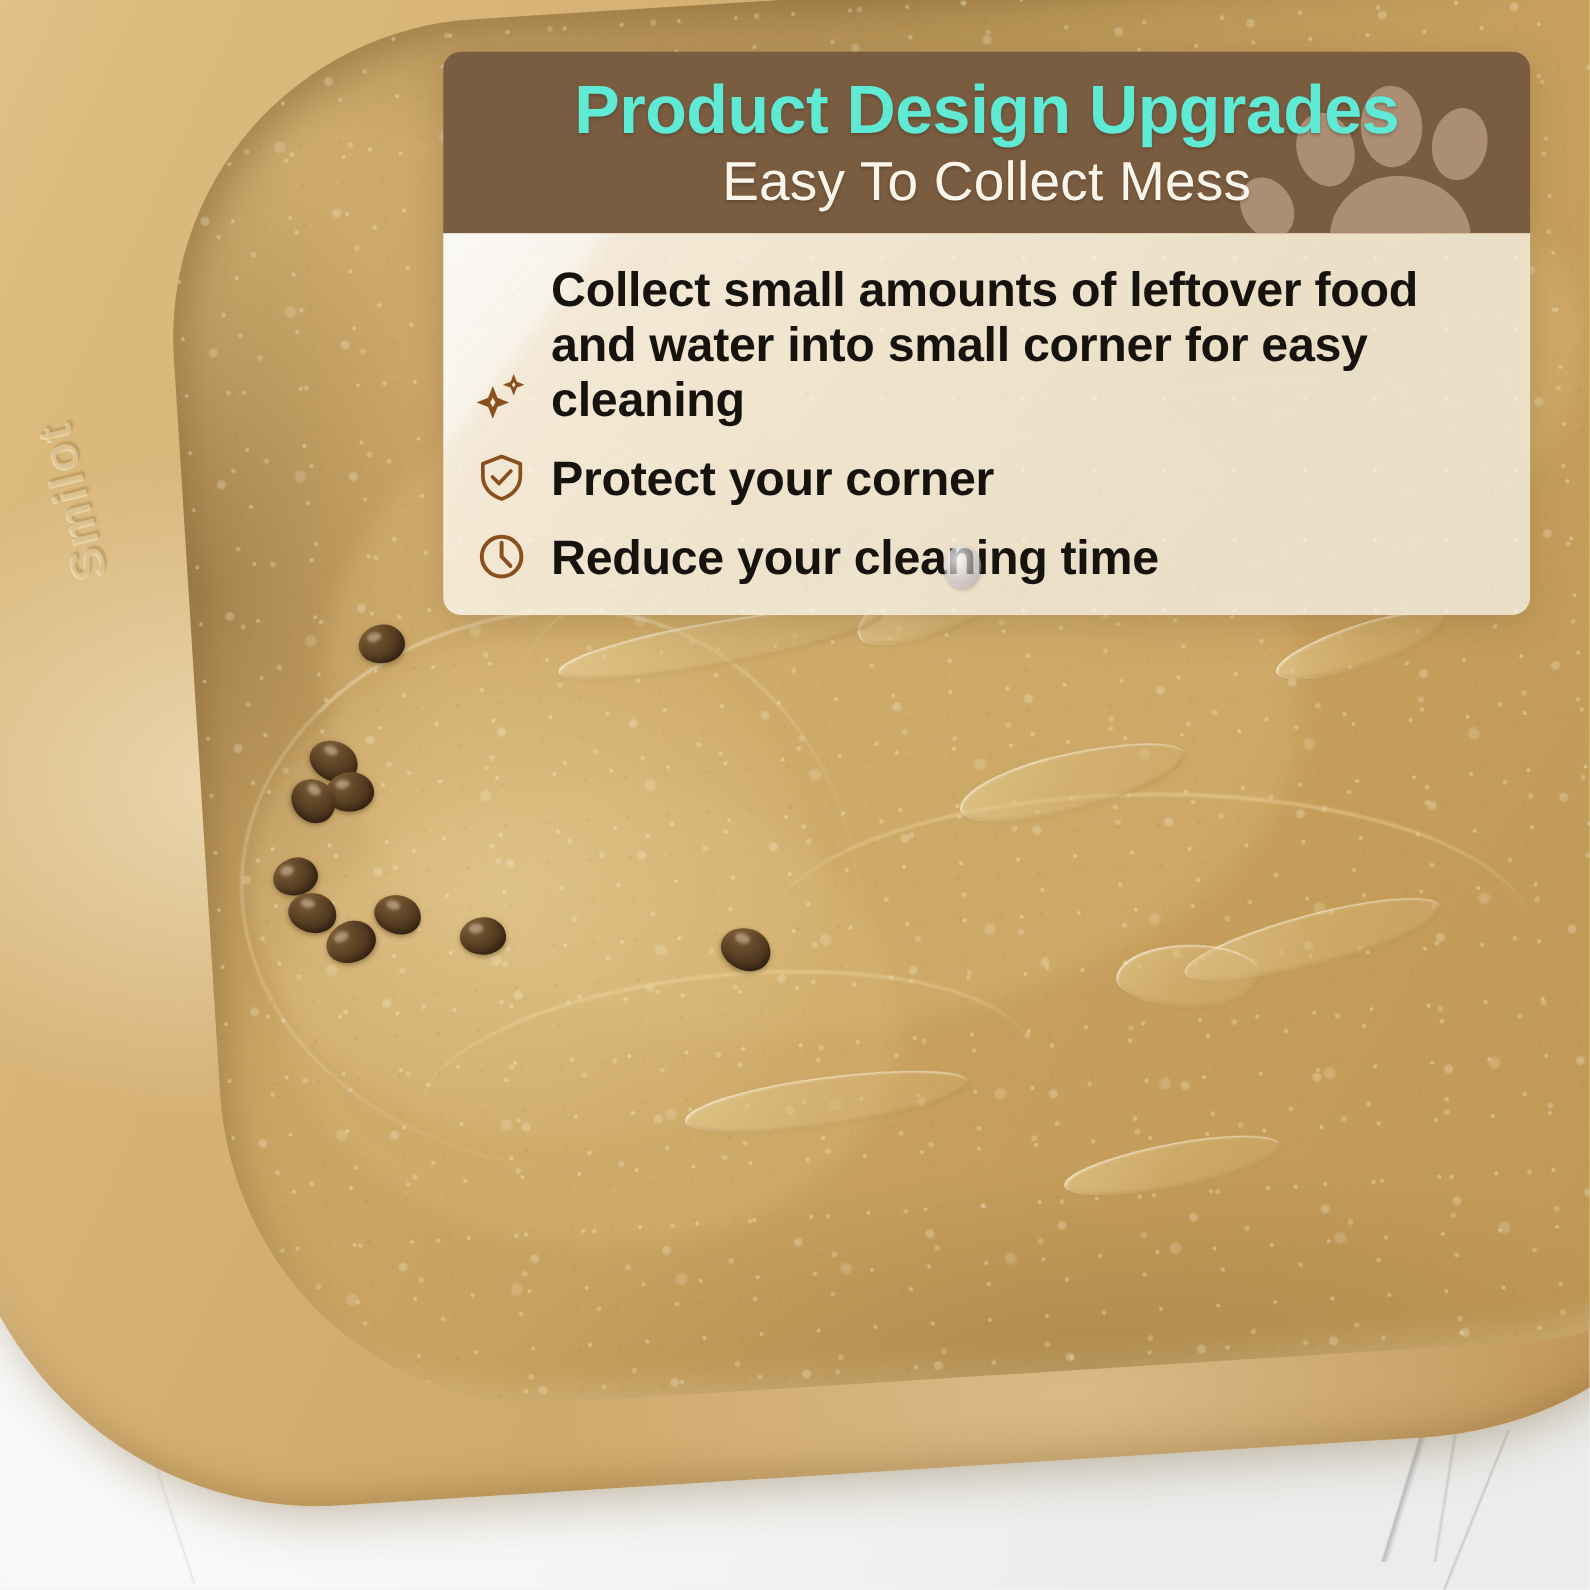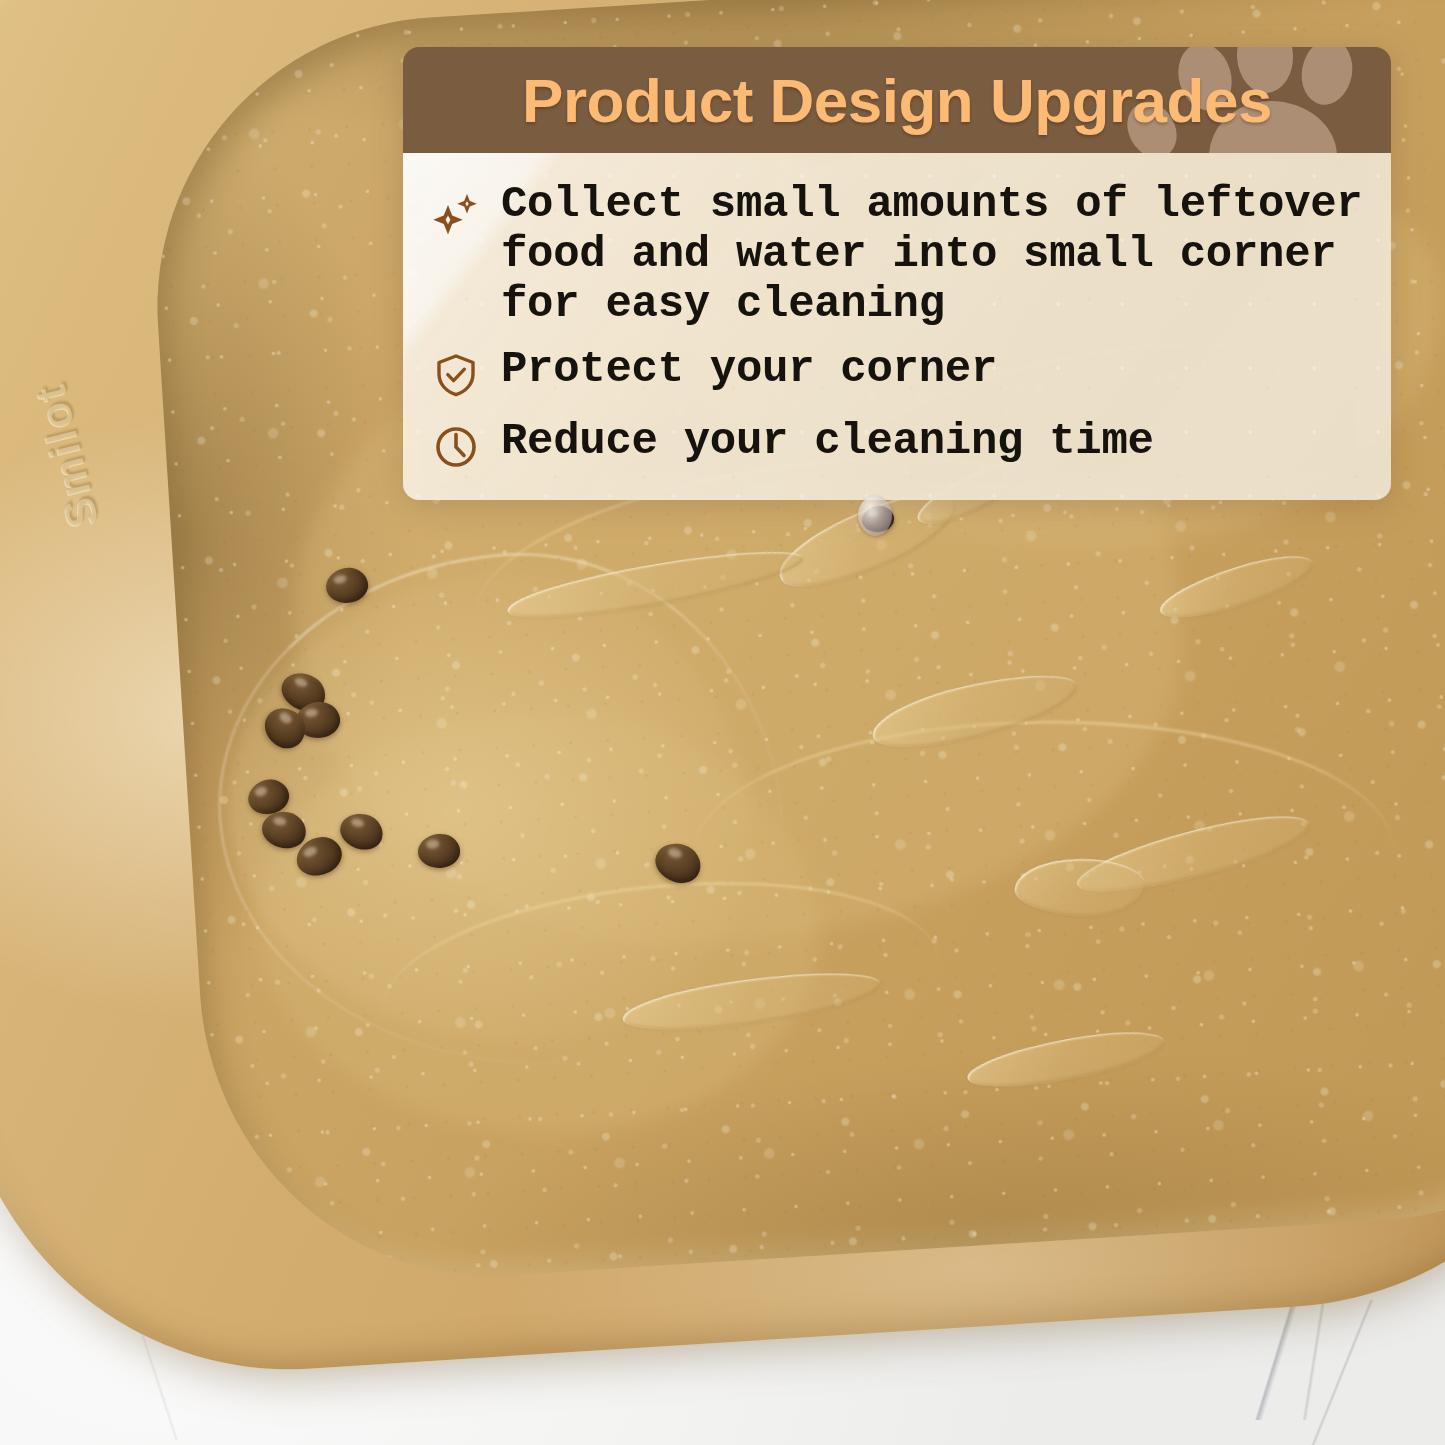--- a/index.html
+++ b/index.html
@@ -214,21 +214,21 @@
     filter:drop-shadow(0 6px 16px rgba(80,58,30,.22));
   }
 
   .banner{
     background:#7a5c40;
     border-radius:16px 16px 0 0;
     padding:22px 30px 20px 30px;
     position:relative;overflow:hidden;
   }
   .banner-title{
-    margin:0;color:#fdba74;
+    margin:0;color:#5eead4;
     font-size:62px;font-weight:700;line-height:1.04;
     letter-spacing:-.5px;text-align:center;
     text-shadow:0 2px 3px rgba(40,26,12,.30);
     position:relative;z-index:2;
   }
   .banner-sub{
     margin:6px 0 0 0;color:#fbf6ec;
     font-size:50px;font-weight:400;line-height:1.06;
     letter-spacing:.2px;text-align:center;
     text-shadow:0 2px 3px rgba(40,26,12,.26);
@@ -269,21 +269,21 @@
   }
   .body-speckle{
     position:absolute;inset:0;pointer-events:none;opacity:.30;
     background-repeat:repeat;background-size:64px 64px, 89px 89px;
     background-image:
       radial-gradient(circle at 24% 36%, rgba(255,255,255,.9) 0 1.5px, rgba(255,255,255,0) 2.4px),
       radial-gradient(circle at 71% 64%, rgba(214,194,160,.55) 0 1.2px, rgba(214,194,160,0) 2px);
   }
 
   .bullets{position:relative;z-index:2;}
-  .bullet{display:flex;align-items:flex-start;gap:18px;margin-bottom:14px;font-family:Liberation Mono, monospace;}
+  .bullet{display:flex;align-items:flex-end;gap:18px;margin-bottom:14px;}
   .bullet:last-child{margin-bottom:0;}
   .bullet-icon{
     flex:0 0 auto;width:54px;height:54px;
     display:flex;align-items:center;justify-content:center;
     margin-top:4px;
   }
   .bullet-icon svg{display:block;}
   .bullet-text{
     font-size:44px;line-height:1.13;color:#16130f;
     font-weight:700;letter-spacing:-.3px;
@@ -359,20 +359,21 @@
   <div class="kibble" style="left:655px;top:844px;width:46px;height:38px;transform:rotate(18deg);"></div>
   <div class="kibble" style="left:862px;top:506px;width:32px;height:26px;transform:rotate(-10deg);"></div>
 
   <div class="front-drop"></div>
 </div>
 
 <div class="panel">
 
   <div class="banner">
     <h1 class="banner-title">Product Design Upgrades</h1>
+    <p class="banner-sub">Easy To Collect Mess</p>
 
     <div class="paw">
       <span class="toe4"></span>
       <span class="toe1"></span>
       <span class="toe2"></span>
       <span class="toe3"></span>
       <span class="pad"></span>
     </div>
   </div>
 

